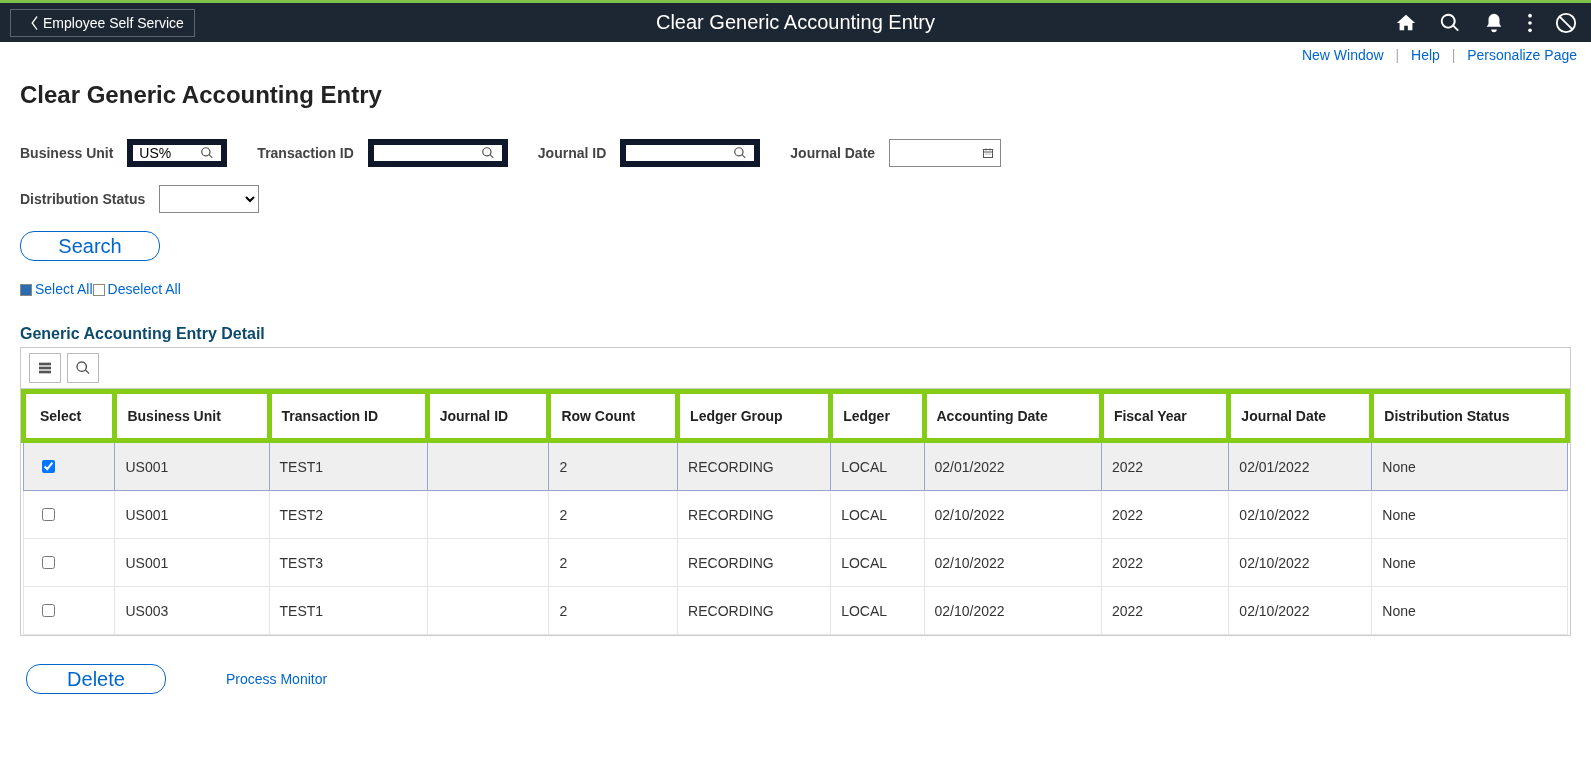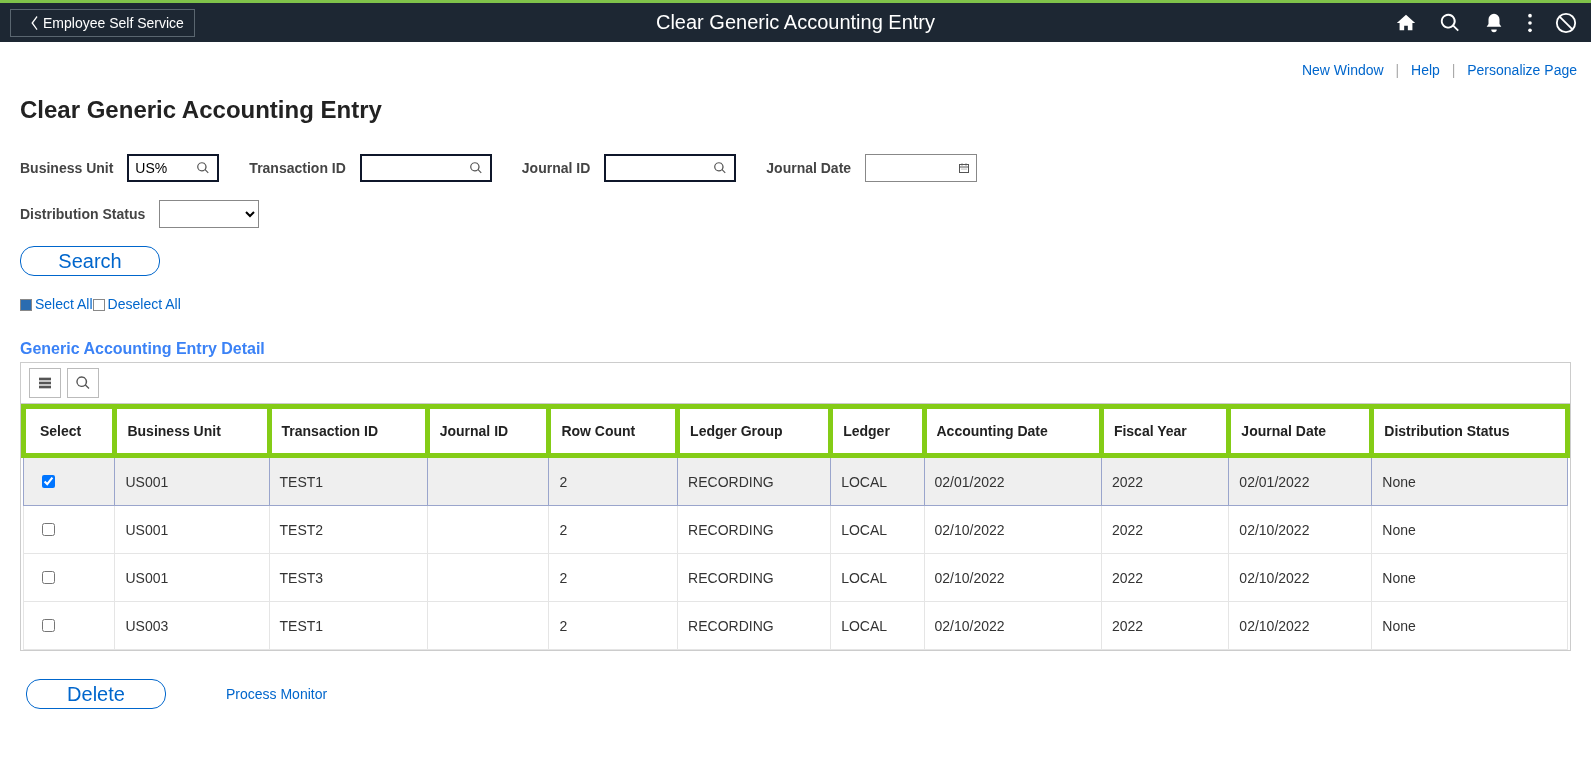--- a/index.html
+++ b/index.html
@@ -44,39 +44,39 @@
     margin-left: auto;
     display: flex;
     align-items: center;
     gap: 22px;
     padding-right: 14px;
   }
   .topbar-icons svg { width: 22px; height: 22px; fill: #fff; cursor: pointer; }
   .topbar-icons .dots { width: 6px; }
   .utility-links {
     text-align: right;
-    padding: 20px 14px 0 0;
+    padding: 5px 14px 0 0;
     font-size: 14px;
   }
   .utility-links a { color: #0066cc; text-decoration: none; }
   .utility-links .sep { color: #aaa; margin: 0 8px; }
   .page-content { padding: 0 20px 30px; }
   h1.page-title { font-size: 24px; font-weight: bold; color: #222; margin: 18px 0 30px; }
   .search-row {
     display: flex;
     align-items: center;
     gap: 30px;
     margin-bottom: 18px;
     flex-wrap: wrap;
   }
   .field-group { display: flex; align-items: center; gap: 14px; }
   .field-label { font-size: 14px; font-weight: bold; color: #444; white-space: nowrap; }
   .input-lookup {
     display: flex;
-    border: 2px solid #0f172a;
+    border: 6px solid #0f172a;
     height: 28px;
     background: #fff;
   }
   .input-lookup input {
     border: none;
     padding: 0 6px;
     font-size: 14px;
     width: 60px;
     outline: none;
     background: transparent;
@@ -122,21 +122,21 @@
   .select-links .chk-ind {
     display: inline-block;
     width: 12px;
     height: 12px;
     border: 1px solid #888;
     margin-right: 3px;
     vertical-align: -2px;
   }
   .select-links .chk-ind.checked { background: #2b6cb0; }
   .select-links a { color: #0066cc; text-decoration: none; font-size: 14px; cursor: pointer; }
-  .section-title { color: #3b82f6; font-size: 16px; font-weight: bold; margin-bottom: 4px; }
+  .section-title { color: #0c4a6e; font-size: 16px; font-weight: bold; margin-bottom: 4px; }
   .grid {
     border: 1px solid #ccc;
     width: 100%;
   }
   .grid-toolbar {
     display: flex;
     align-items: center;
     padding: 5px 8px;
     border-bottom: 1px solid #ccc;
     gap: 6px;

